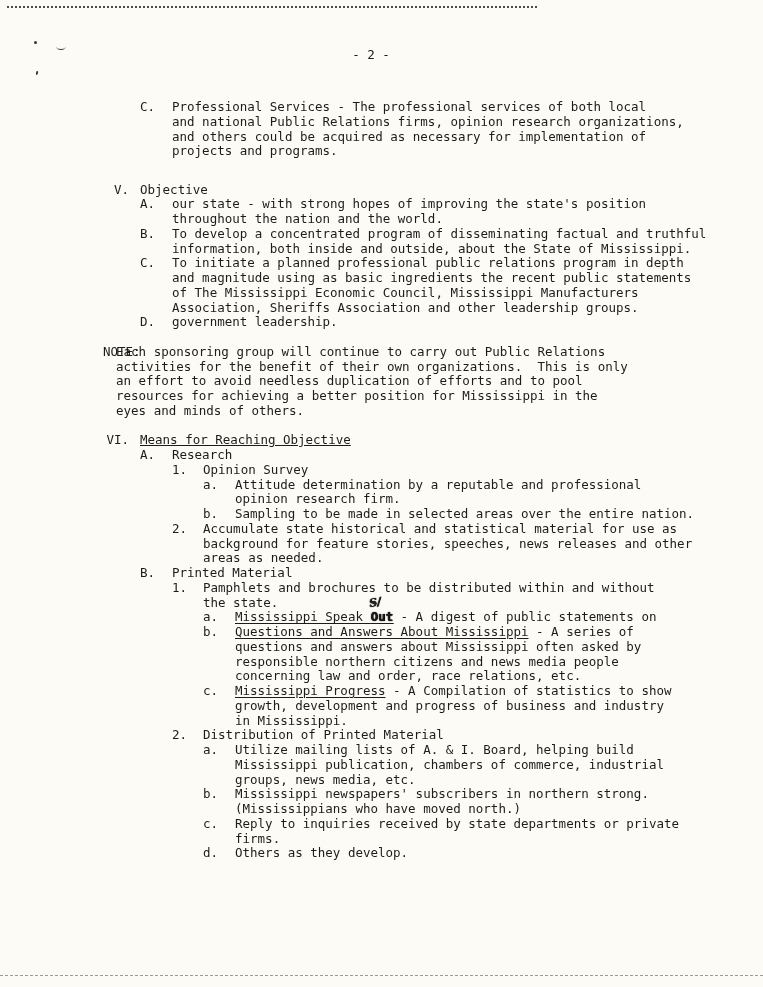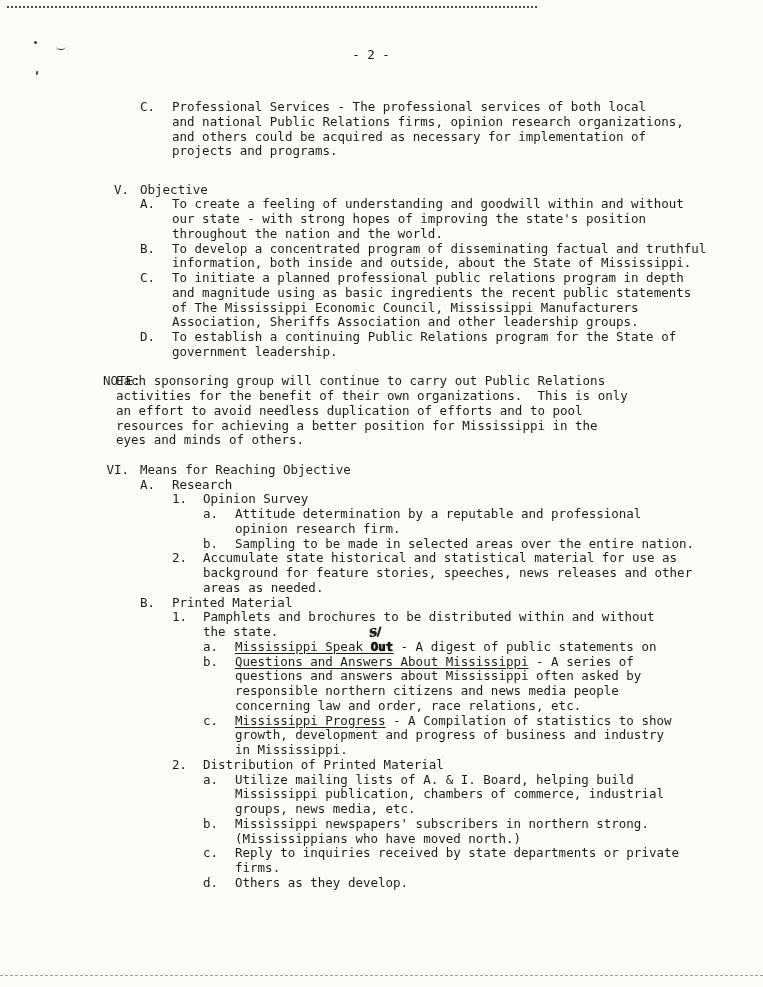--- a/index.html
+++ b/index.html
@@ -64,46 +64,46 @@
       <div class="block b-alpha">
         <div class="line"><span class="label">C.</span><span class="seg">Professional Services - The professional services of both local</span></div>
         <div class="line"><span class="seg">and national Public Relations firms, opinion research organizations,</span></div>
         <div class="line"><span class="seg">and others could be acquired as necessary for implementation of</span></div>
         <div class="line"><span class="seg">projects and programs.</span></div>
       </div>
       <div class="block b-roman" style="margin-top: 23.6px;">
         <div class="line"><span class="label">V.</span><span class="seg">Objective</span></div>
       </div>
       <div class="block b-alpha">
-        <div class="line"><span class="label">A.</span><span class="seg">To create a feeling of understanding and goodwill within and without</span></div>
+        <div class="line"><span class="label">A.</span></div>
         <div class="line"><span class="seg">our state - with strong hopes of improving the state's position</span></div>
         <div class="line"><span class="seg">throughout the nation and the world.</span></div>
       </div>
       <div class="block b-alpha">
         <div class="line"><span class="label">B.</span><span class="seg">To develop a concentrated program of disseminating factual and truthful</span></div>
         <div class="line"><span class="seg">information, both inside and outside, about the State of Mississippi.</span></div>
       </div>
       <div class="block b-alpha">
         <div class="line"><span class="label">C.</span><span class="seg">To initiate a planned professional public relations program in depth</span></div>
         <div class="line"><span class="seg">and magnitude using as basic ingredients the recent public statements</span></div>
         <div class="line"><span class="seg">of The Mississippi Economic Council, Mississippi Manufacturers</span></div>
         <div class="line"><span class="seg">Association, Sheriffs Association and other leadership groups.</span></div>
       </div>
       <div class="block b-alpha">
-        <div class="line"><span class="label">D.</span><span class="seg">To establish a continuing Public Relations program for the State of</span></div>
+        <div class="line"><span class="label">D.</span></div>
         <div class="line"><span class="seg">government leadership.</span></div>
       </div>
       <div class="block b-note" style="margin-top: 14.75px;">
         <div class="line"><span class="label">NOTE:</span><span class="seg">Each sponsoring group will continue to carry out Public Relations</span></div>
         <div class="line"><span class="seg">activities for the benefit of their own organizations.  This is only</span></div>
         <div class="line"><span class="seg">an effort to avoid needless duplication of efforts and to pool</span></div>
         <div class="line"><span class="seg">resources for achieving a better position for Mississippi in the</span></div>
         <div class="line"><span class="seg">eyes and minds of others.</span></div>
       </div>
-      <div class="block b-roman" style="margin-top: 14.75px;">
+      <div class="block b-roman" style="margin-top: 14.75px; text-decoration: underline;">
         <div class="line"><span class="label">VI.</span><span class="seg">Means for Reaching Objective</span></div>
       </div>
       <div class="block b-alpha">
         <div class="line"><span class="label">A.</span><span class="seg">Research</span></div>
       </div>
       <div class="block b-num">
         <div class="line"><span class="label">1.</span><span class="seg">Opinion Survey</span></div>
       </div>
       <div class="block b-la">
         <div class="line"><span class="label">a.</span><span class="seg">Attitude determination by a reputable and professional</span></div>

